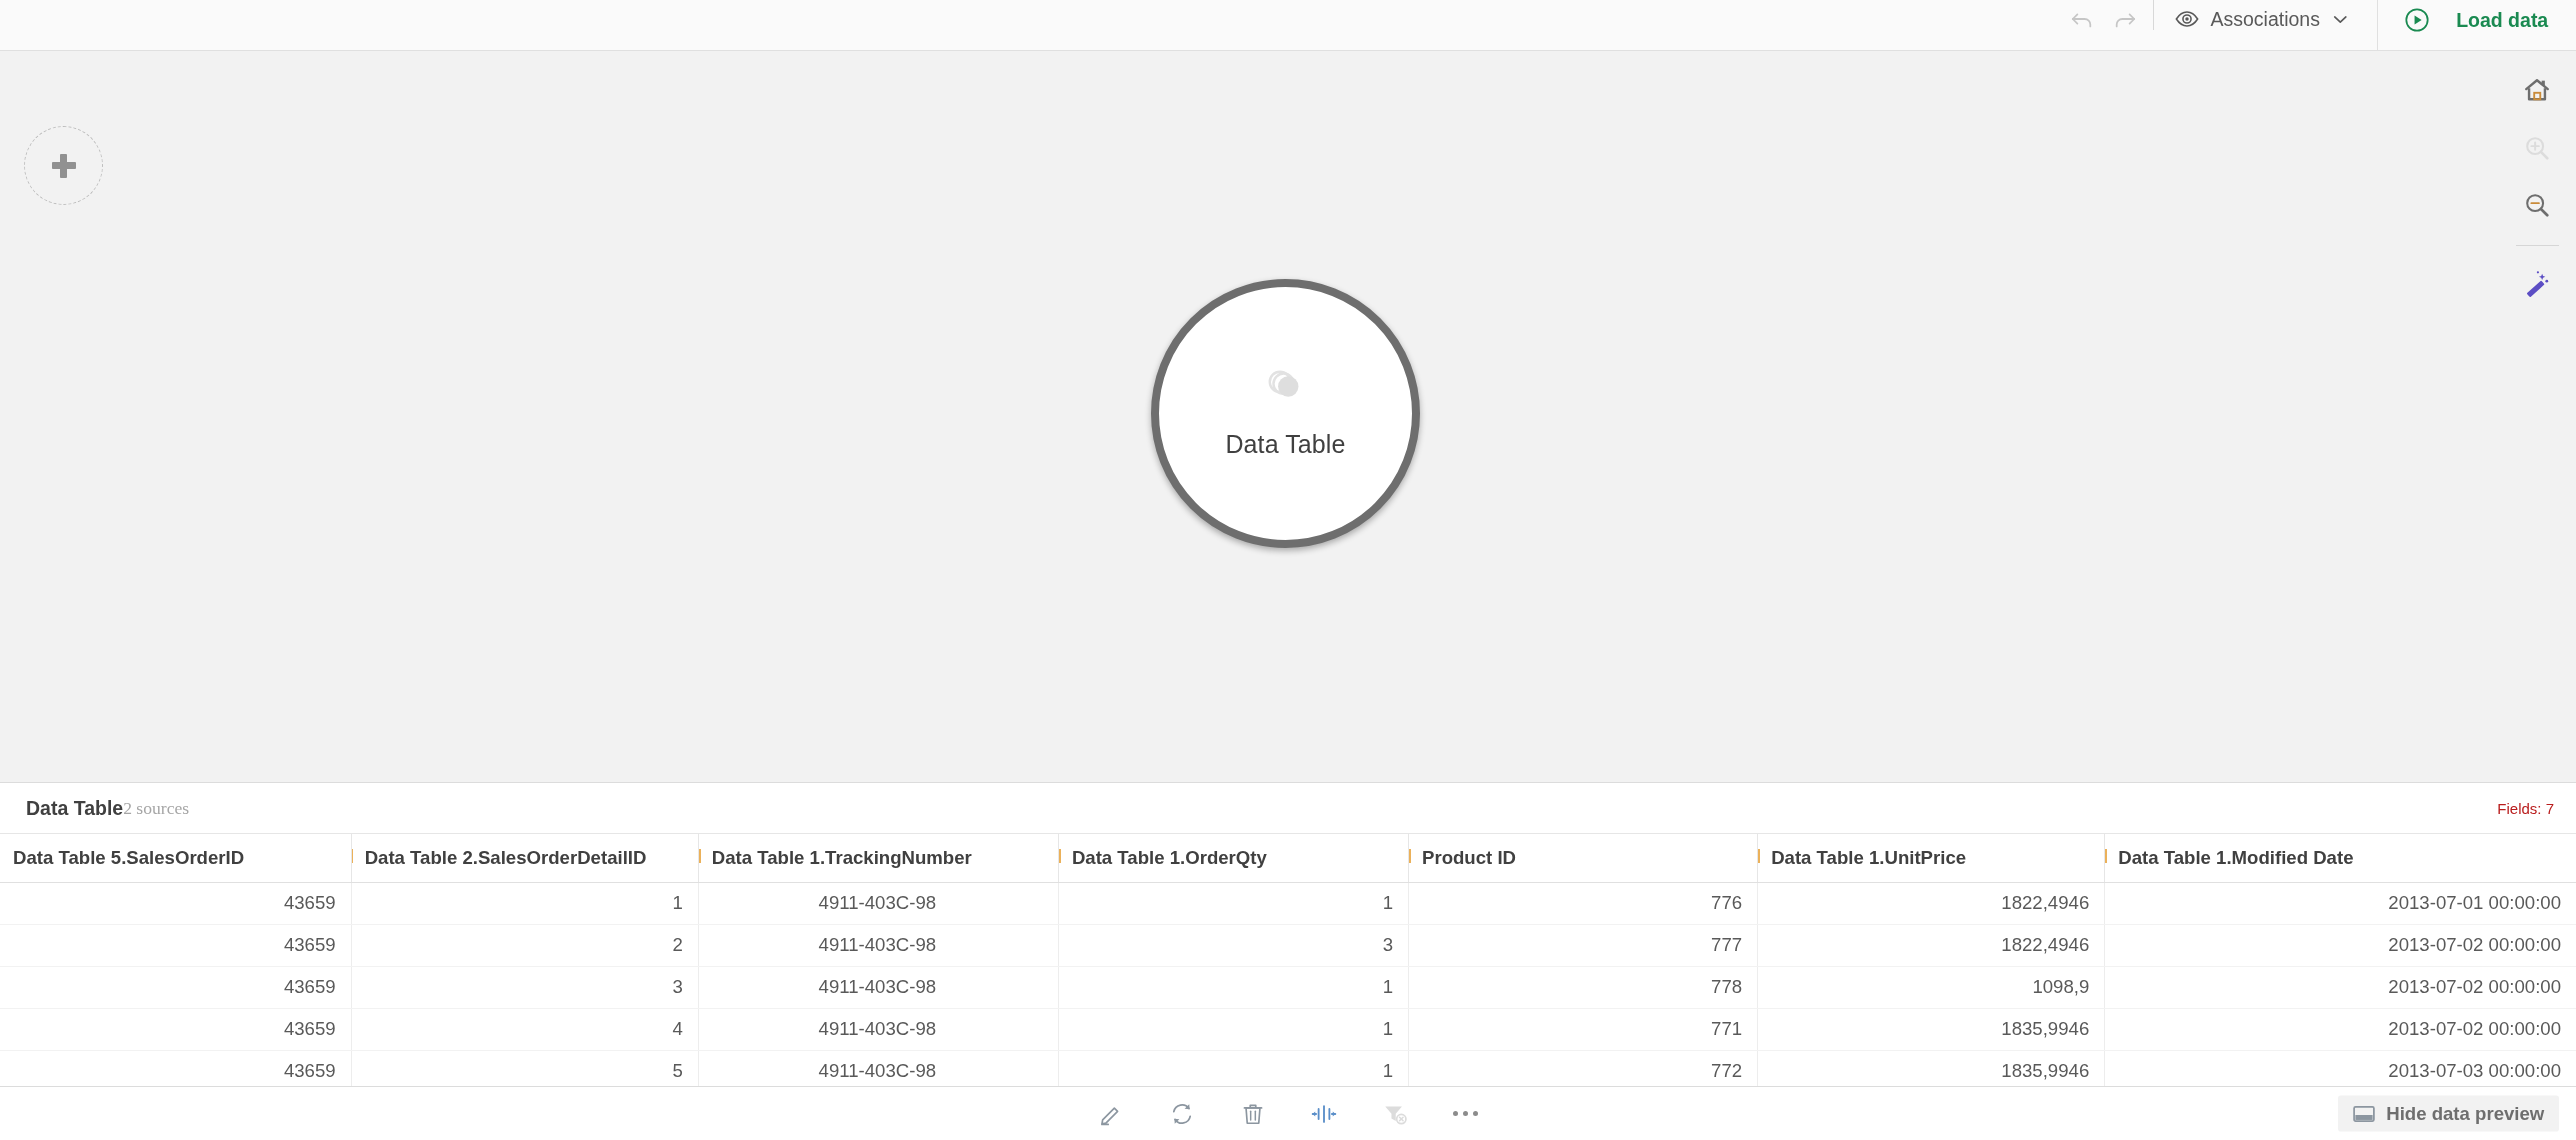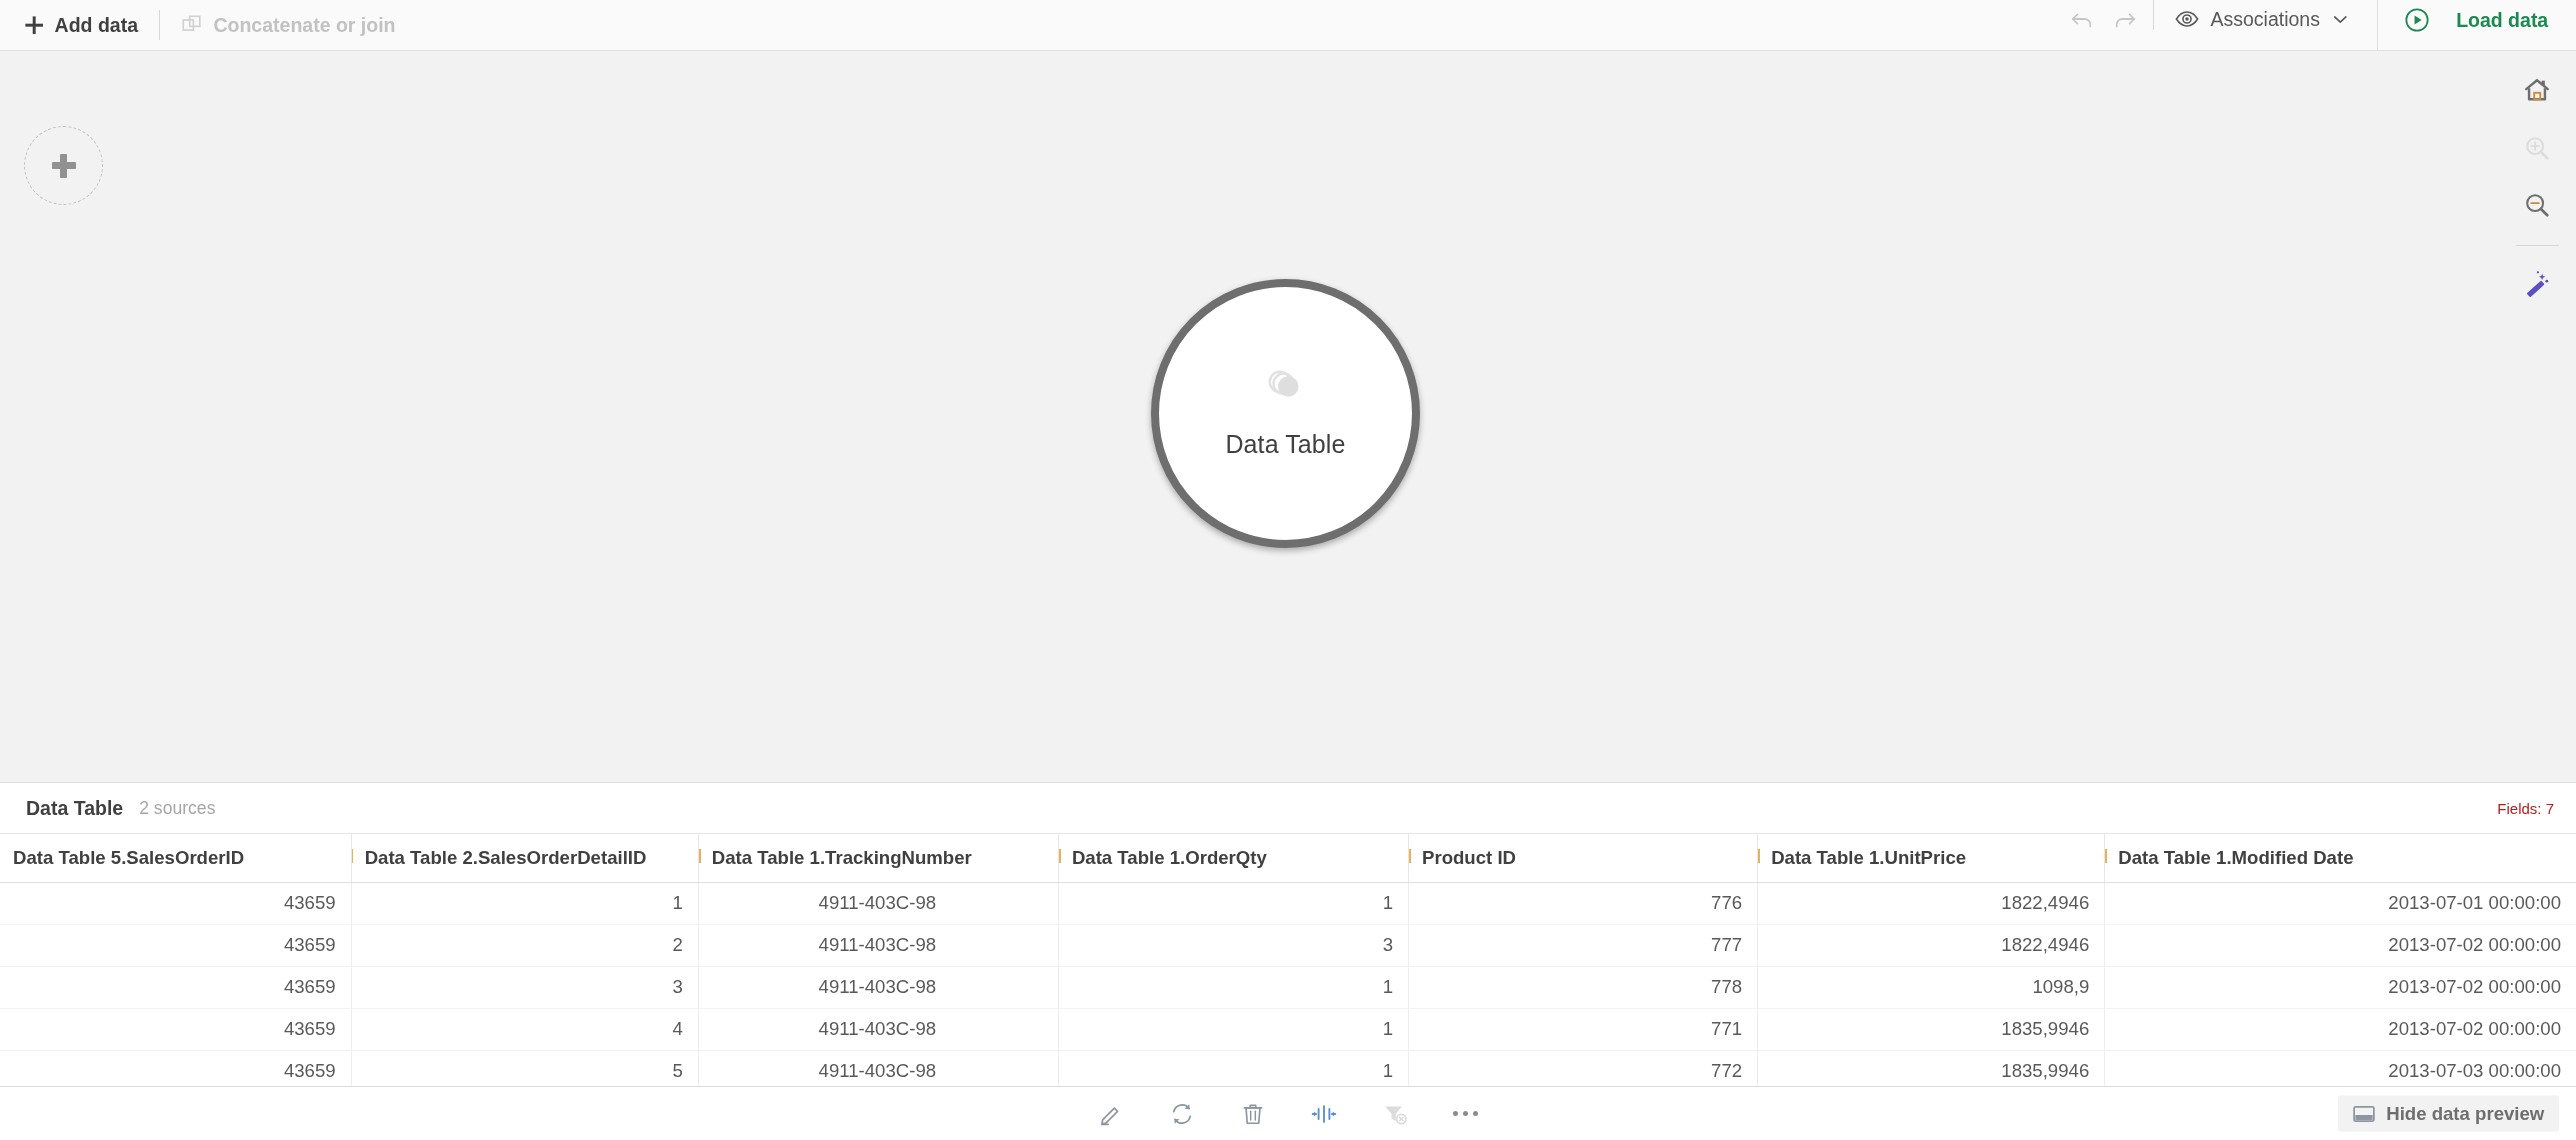--- a/index.html
+++ b/index.html
@@ -194,21 +194,21 @@
     border-bottom: 0.9px solid #e6e6e6;
   }
   .pv-title {
     font-size: 19.5px;
     font-weight: bold;
     color: #404040;
   }
   .pv-sources {
     font-size: 17.6px;
     color: #a6a6a6;
-    margin-left: 16px;
+    font-family: Liberation Serif, serif;
   }
   .pv-fields {
     margin-left: auto;
     font-size: 15px;
     color: #b91c1c;
   }
 
   .tbl-wrap {
     flex: 1;
     overflow: hidden;
@@ -305,45 +305,20 @@
   .dots { display: flex; gap: 4.6px; align-items: center; }
   .dots i { width: 5.6px; height: 5.6px; border-radius: 50%; background: #8c8c8c; display: block; }
 </style>
 </head>
 <body>
 
 <div id="app">
 
   <div class="topbar">
 
-    <div class="tb-left">
-
-      <div class="tb-btn">
-        <span class="icon-sq">
-          <svg width="20.4" height="20.4" viewBox="0 0 22 22">
-            <rect x="9.4" y="1.5" width="3.2" height="19" fill="#404040"></rect>
-            <rect x="1.5" y="9.4" width="19" height="3.2" fill="#404040"></rect>
-          </svg>
-        </span>
-        <span>Add data</span>
-      </div>
-
-      <div class="tb-sep"></div>
-
-      <div class="tb-btn disabled">
-        <span class="icon-sq">
-          <svg width="22" height="22" viewBox="0 0 24 24">
-            <rect x="2.5" y="6.5" width="11" height="11" fill="none" stroke="#d0d0d0" stroke-width="1.8"></rect>
-            <rect x="9.5" y="2.5" width="11" height="11" fill="none" stroke="#d0d0d0" stroke-width="1.8"></rect>
-          </svg>
-        </span>
-        <span>Concatenate or join</span>
-      </div>
-
-    </div>
 
     <div class="tb-right">
 
       <div class="undo-redo">
         <div class="ur-btn">
           <span class="icon-sq">
             <svg width="24" height="24" viewBox="0 0 26 26">
               <path d="M8 8 L3 13 L8 18" fill="none" stroke="#c6c6c6" stroke-width="1.9" stroke-linecap="round" stroke-linejoin="round"></path>
               <path d="M3 13 H16 a6 6 0 0 1 6 6 v2" fill="none" stroke="#c6c6c6" stroke-width="1.9" stroke-linecap="round"></path>
             </svg>

